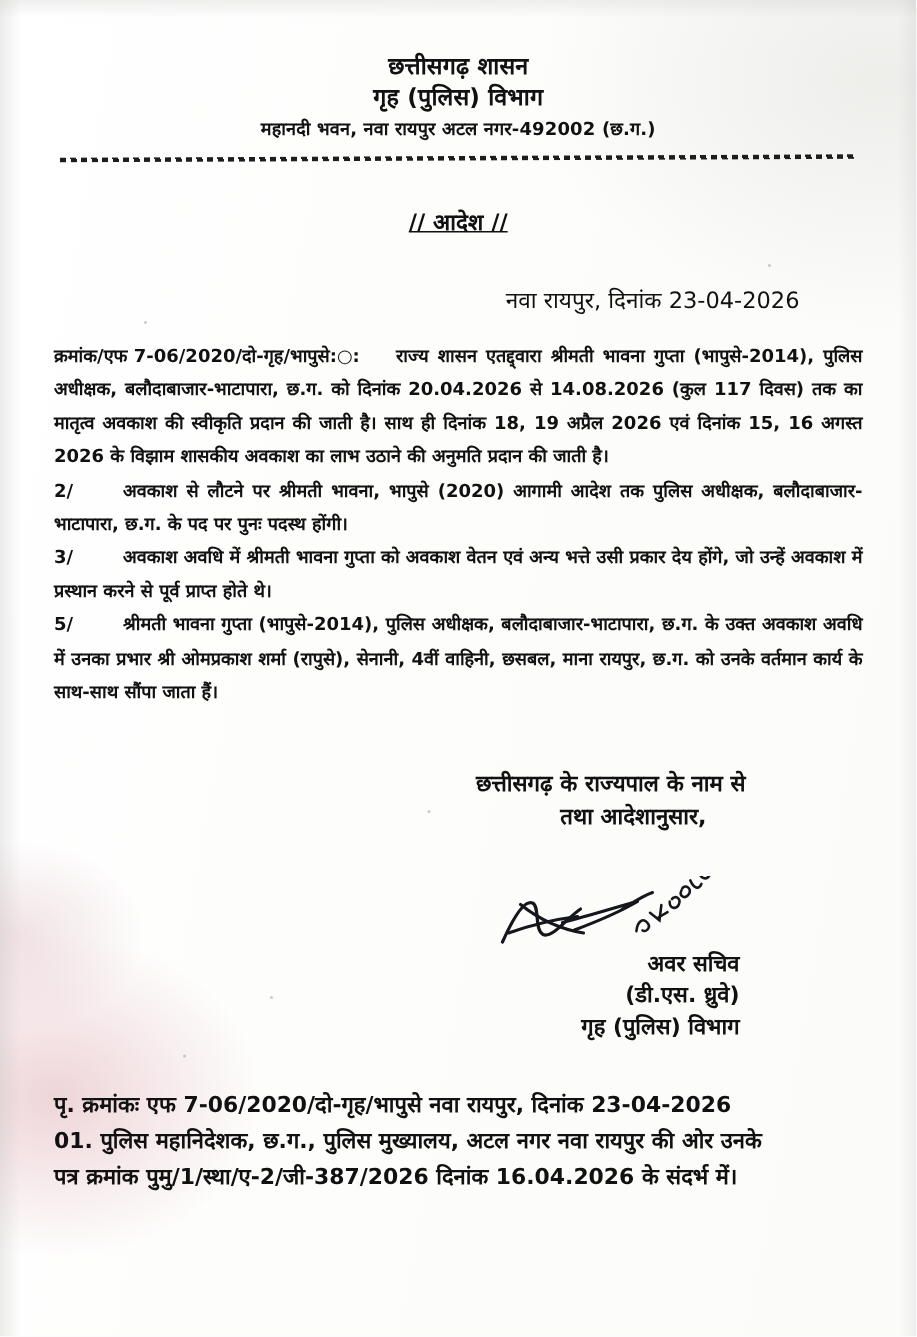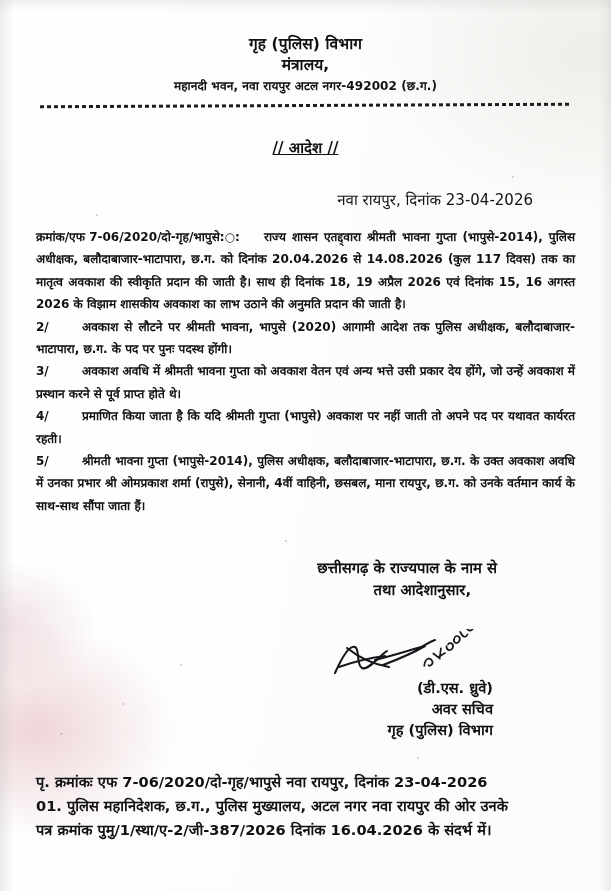--- a/index.html
+++ b/index.html
@@ -170,35 +170,34 @@
   <div class="speck" style="left:512px; top:176px; width:2px; height:2px;"></div>
   <div class="speck" style="left:285px; top:540px; width:2px; height:2px;"></div>
   <div class="speck" style="left:60px; top:733px; width:3px; height:2px;"></div>
   <div class="speck" style="left:417px; top:757px; width:2px; height:2px;"></div>
   <div class="speck" style="left:180px; top:664px; width:2px; height:2px;"></div>
   <div class="speck" style="left:122px; top:703px; width:2px; height:2px;"></div>
 
   <div class="content">
 
     <div class="header">
+      <div>छत्तीसगढ़ शासन</div>
       <div>गृह (पुलिस) विभाग</div>
-      <div>मंत्रालय,</div>
       <div class="addr">महानदी भवन, नवा रायपुर अटल नगर-492002 (छ.ग.)</div>
       <div class="divider"></div>
     </div>
 
     <div class="order-title">// आदेश //</div>
 
     <div class="place-date">नवा रायपुर, दिनांक 23-04-2026</div>
 
     <div class="body-block">
       <p class="para"><span class="lead-ref">क्रमांक/एफ 7-06/2020/दो-गृह/भापुसे:○:</span><span>राज्य शासन एतद्द्वारा श्रीमती भावना गुप्ता (भापुसे-2014), पुलिस अधीक्षक, बलौदाबाजार-भाटापारा, छ.ग. को दिनांक 20.04.2026 से 14.08.2026 (कुल 117 दिवस) तक का मातृत्व अवकाश की स्वीकृति प्रदान की जाती है। साथ ही दिनांक 18, 19 अप्रैल 2026 एवं दिनांक 15, 16 अगस्त 2026 के विझाम शासकीय अवकाश का लाभ उठाने की अनुमति प्रदान की जाती है।</span></p>
       <p class="para"><span class="num">2/</span><span>अवकाश से लौटने पर श्रीमती भावना, भापुसे (2020) आगामी आदेश तक पुलिस अधीक्षक, बलौदाबाजार-भाटापारा, छ.ग. के पद पर पुनः पदस्थ होंगी।</span></p>
       <p class="para"><span class="num">3/</span><span>अवकाश अवधि में श्रीमती भावना गुप्ता को अवकाश वेतन एवं अन्य भत्ते उसी प्रकार देय होंगे, जो उन्हें अवकाश में प्रस्थान करने से पूर्व प्राप्त होते थे।</span></p>
-      <p class="para"><span class="num">4/</span><span>प्रमाणित किया जाता है कि यदि श्रीमती गुप्ता (भापुसे) अवकाश पर नहीं जाती तो अपने पद पर यथावत कार्यरत रहती।</span></p>
       <p class="para"><span class="num">5/</span><span>श्रीमती भावना गुप्ता (भापुसे-2014), पुलिस अधीक्षक, बलौदाबाजार-भाटापारा, छ.ग. के उक्त अवकाश अवधि में उनका प्रभार श्री ओमप्रकाश शर्मा (रापुसे), सेनानी, 4वीं वाहिनी, छसबल, माना रायपुर, छ.ग. को उनके वर्तमान कार्य के साथ-साथ सौंपा जाता हैं।</span></p>
     </div>
 
     <div class="closing">
       <div class="l1">छत्तीसगढ़ के राज्यपाल के नाम से</div>
       <div class="l2">तथा आदेशानुसार,</div>
     </div>
 
     <div class="sign-wrap">
       <div class="sign-scribble">
@@ -217,22 +216,22 @@
             <path d="M121 29 L128 28"></path>
             <path d="M132 22 C130 26, 134 29, 137 26 C140 23, 137 19, 134 21"></path>
             <path d="M142 18 C139 21, 142 25, 146 22 C149 19, 146 15, 143 17"></path>
             <path d="M150 14 C150 20, 153 22, 156 19"></path>
             <path d="M158 10 C156 15, 160 19, 164 15 C167 12, 163 8, 160 10"></path>
             <path d="M168 8 C166 12, 170 16, 174 12"></path>
           </g>
         </svg>
       </div>
       <div class="sign-lines">
+        <div>अवर सचिव</div>
         <div>(डी.एस. ध्रुवे)</div>
-        <div>अवर सचिव</div>
         <div>गृह (पुलिस) विभाग</div>
       </div>
     </div>
 
     <div class="footer">
       <div>पृ. क्रमांकः एफ 7-06/2020/दो-गृह/भापुसे नवा रायपुर, दिनांक 23-04-2026</div>
       <div class="item">01. पुलिस महानिदेशक, छ.ग., पुलिस मुख्यालय, अटल नगर नवा रायपुर की ओर उनके</div>
       <div class="item">पत्र क्रमांक पुमु/1/स्था/ए-2/जी-387/2026 दिनांक 16.04.2026 के संदर्भ में।</div>
 
     </div>

